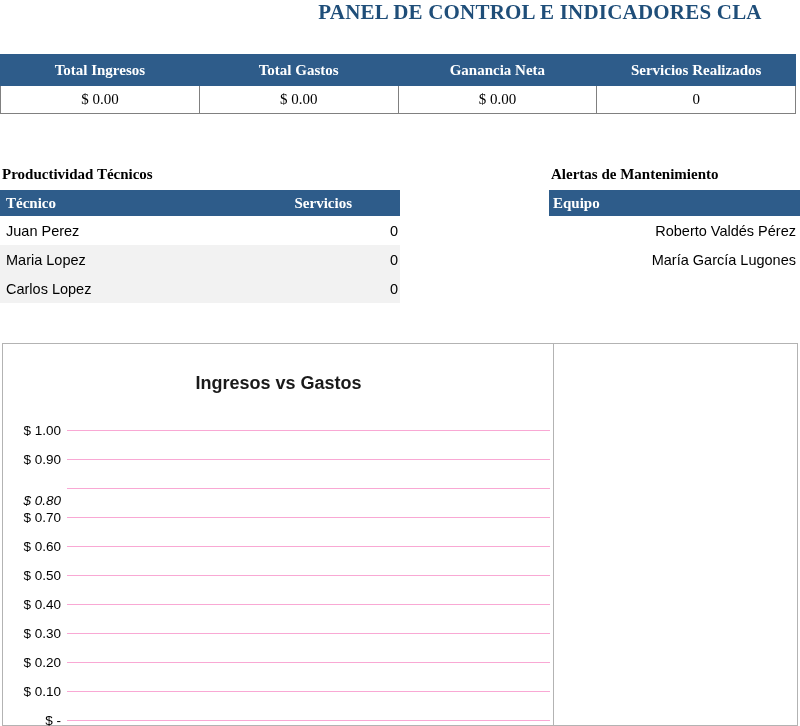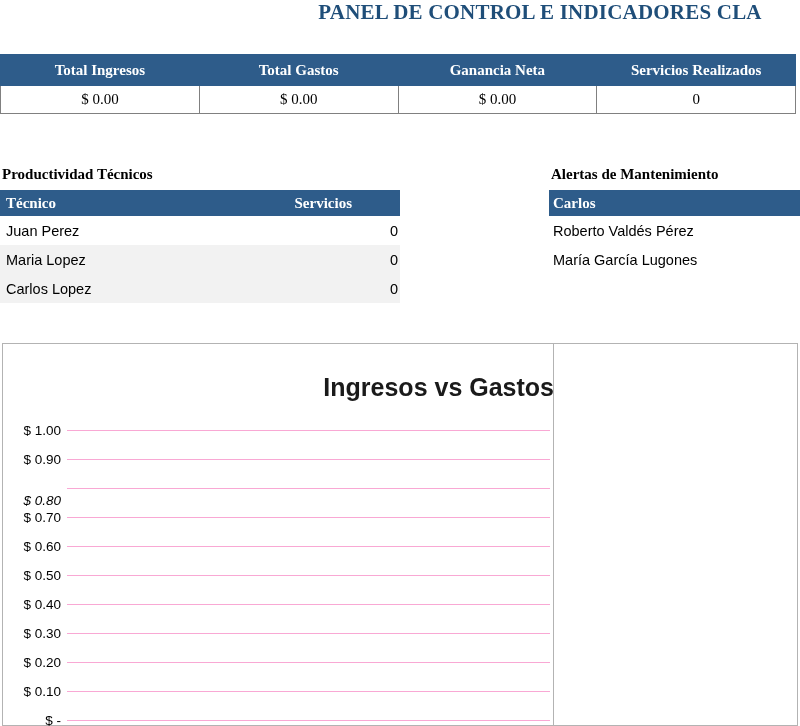--- a/index.html
+++ b/index.html
@@ -123,21 +123,21 @@
     font-weight: bold;
     font-size: 15px;
     text-align: left;
     padding: 4px 4px;
     border: none;
     height: 18px;
   }
   .alert-table td {
     font-family: "Liberation Sans", sans-serif;
     font-size: 14.5px;
-    text-align: left;
+    text-align: right;
     padding: 5px 4px;
     border: none;
     height: 19px;
     background: #ffffff;
   }
 
   
   .chart-panel {
     position: absolute;
     top: 343px;
@@ -155,24 +155,24 @@
     width: 551px;
     height: 381px;
     border-right: 1px solid #b3b3b3;
     box-sizing: border-box;
   }
   .chart-title {
     position: absolute;
     top: 29px;
     left: 0px;
     width: 551px;
-    text-align: right;
-    font-family: "Liberation Sans", sans-serif;
-    font-weight: bold;
-    font-size: 25px;
+    text-align: center;
+    font-family: "Liberation Sans", sans-serif;
+    font-weight: bold;
+    font-size: 18px;
     color: #1a1a1a;
   }
   .plot-area {
     position: absolute;
     top: 86px;
     left: 64px;
     width: 483px;
     height: 290px;
   }
   .gridline {
@@ -240,21 +240,21 @@
       <td class="col-servicios">0</td>
     </tr>
   </tbody>
 </table>
 
 <div class="section-heading" id="alertas-heading">Alertas de Mantenimiento</div>
 
 <table class="alert-table">
   <thead>
     <tr>
-      <th>Carlos</th>
+      <th>Equipo</th>
     </tr>
   </thead>
   <tbody>
     <tr>
       <td>Roberto Valdés Pérez</td>
     </tr>
     <tr>
       <td>María García Lugones</td>
     </tr>
   </tbody>

